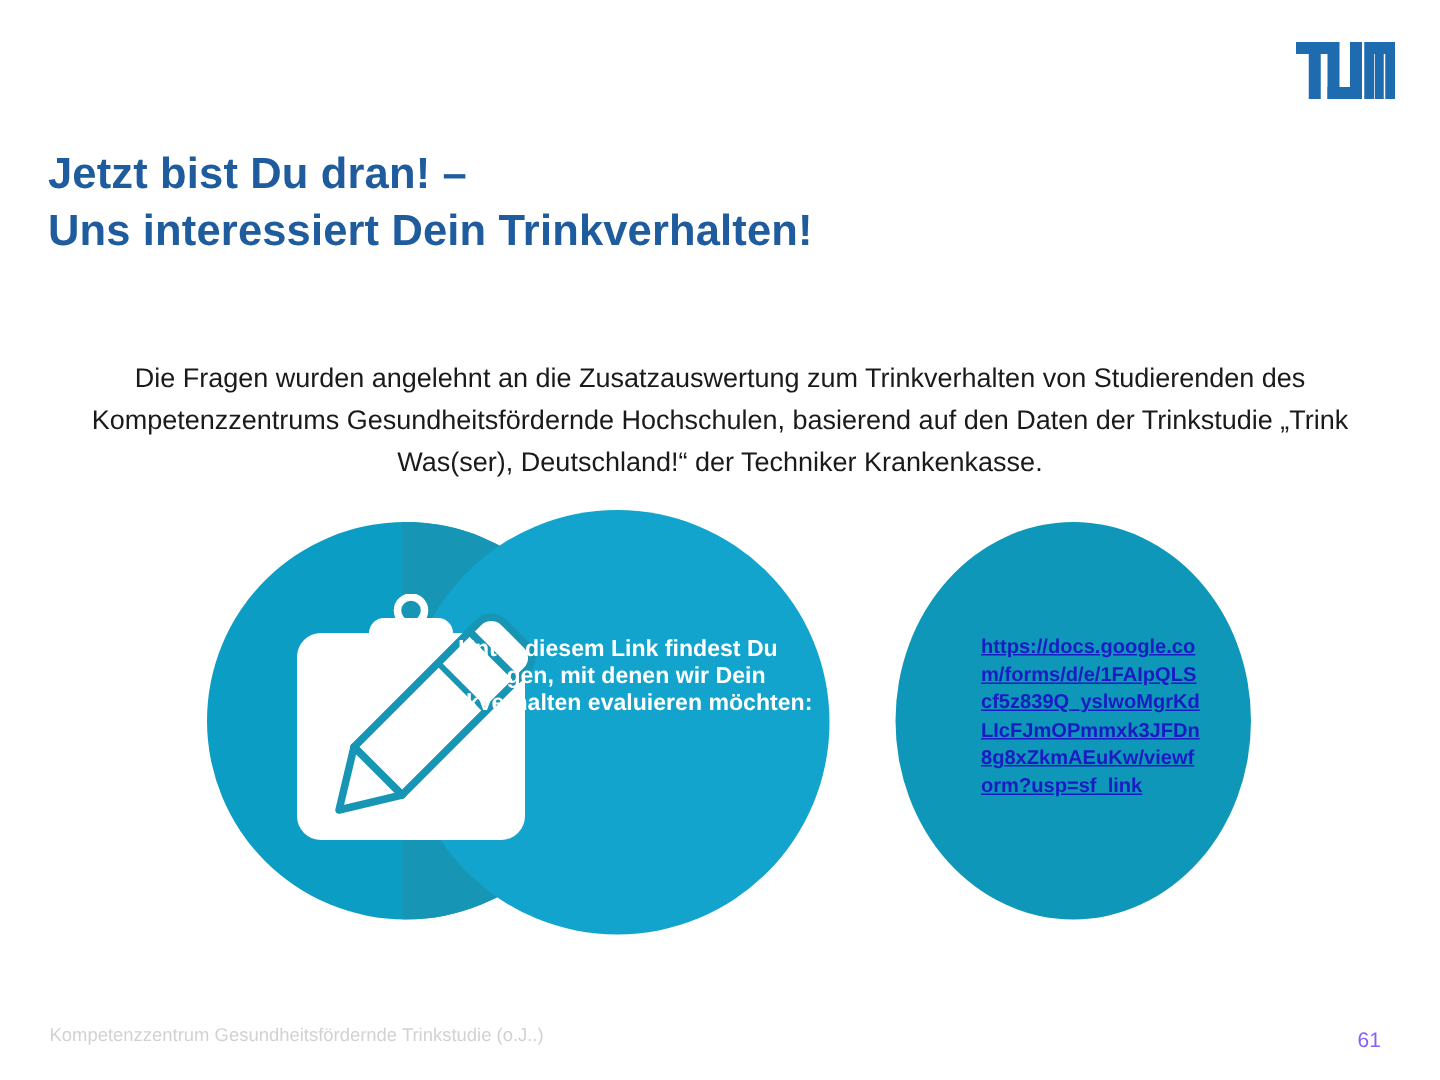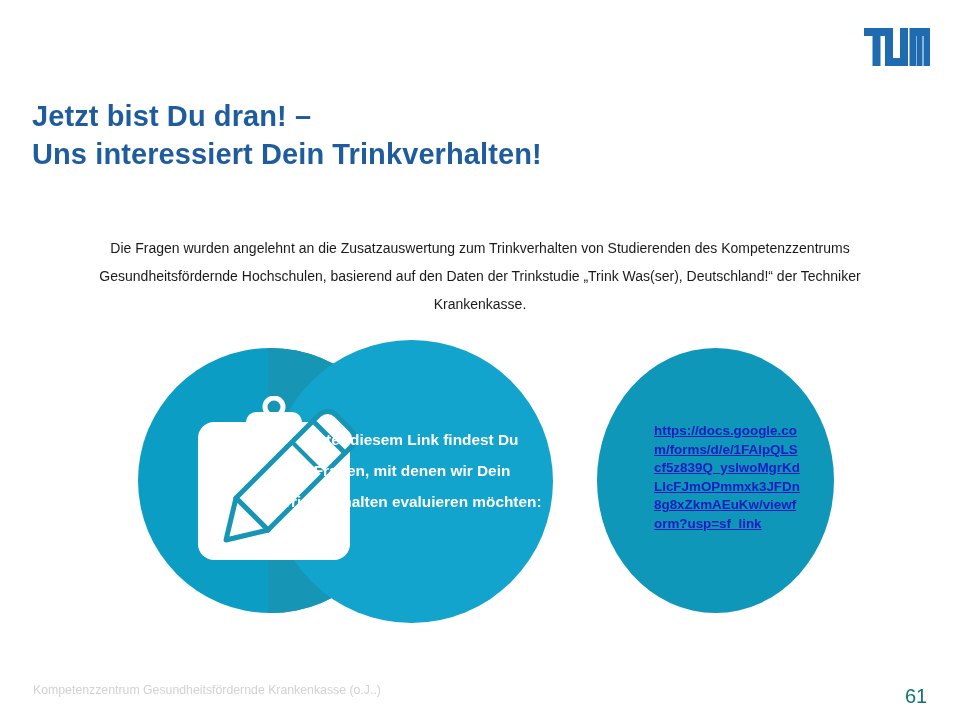--- a/index.html
+++ b/index.html
@@ -41,21 +41,21 @@
   }
 
   
   #intro-paragraph {
     position: absolute;
     top: 220px;
     left: 60px;
     width: 840px;
     text-align: center;
     color: #1a1a1a;
-    font-size: 14px;
+    font-size: 18px;
     line-height: 28px;
     font-weight: 400;
   }
 
   
   #circles {
     position: absolute;
     top: 340px;
     left: 0;
     width: 960px;
@@ -107,21 +107,21 @@
 
   
   #circle-two-text {
     position: absolute;
     left: 282px;
     top: 84px;
     width: 260px;
     text-align: center;
     color: #ffffff;
     font-size: 15.4px;
-    line-height: 31px;
+    line-height: 18px;
     font-weight: bold;
   }
 
   
   #form-link {
     position: absolute;
     left: 654px;
     top: 70px;
     width: 150px;
     color: #1b1bc4;
@@ -142,22 +142,22 @@
     top: 683px;
     color: #d2d2d2;
     font-size: 12.3px;
     font-weight: 400;
     white-space: nowrap;
   }
   #page-number {
     position: absolute;
     left: 905px;
     top: 685px;
-    color: #0f766e;
-    font-size: 20px;
+    color: #8b5cf6;
+    font-size: 14px;
     font-weight: 400;
   }
 </style>
 </head>
 <body>
 
 <svg id="tum-logo" viewBox="0 0 66 38" aria-hidden="true">
   <g fill="#1f6bb0">
 
     <rect x="0" y="0" width="25" height="8"></rect>
@@ -206,14 +206,14 @@
     <line x1="104" y1="46" x2="136" y2="78" stroke="#1795b4" stroke-width="4"></line>
 
     <path d="M48 102 L80 134 L38 144 Z" fill="#ffffff" stroke="#1795b4" stroke-width="5" stroke-linejoin="round"></path>
   </svg>
 
   <div id="circle-two-text">Unter diesem Link findest Du Fragen, mit denen wir Dein Trinkverhalten evaluieren möchten:</div>
 
   <a id="form-link" href="#">https://docs.google.com/forms/d/e/1FAIpQLScf5z839Q_yslwoMgrKdLIcFJmOPmmxk3JFDn8g8xZkmAEuKw/viewform?usp=sf_link</a>
 </div>
 
-<div id="footer-source">Kompetenzzentrum Gesundheitsfördernde Krankenkasse (o.J..)</div>
+<div id="footer-source">Kompetenzzentrum Gesundheitsfördernde Trinkstudie (o.J..)</div>
 <div id="page-number">61</div>
 
 </body></html>

